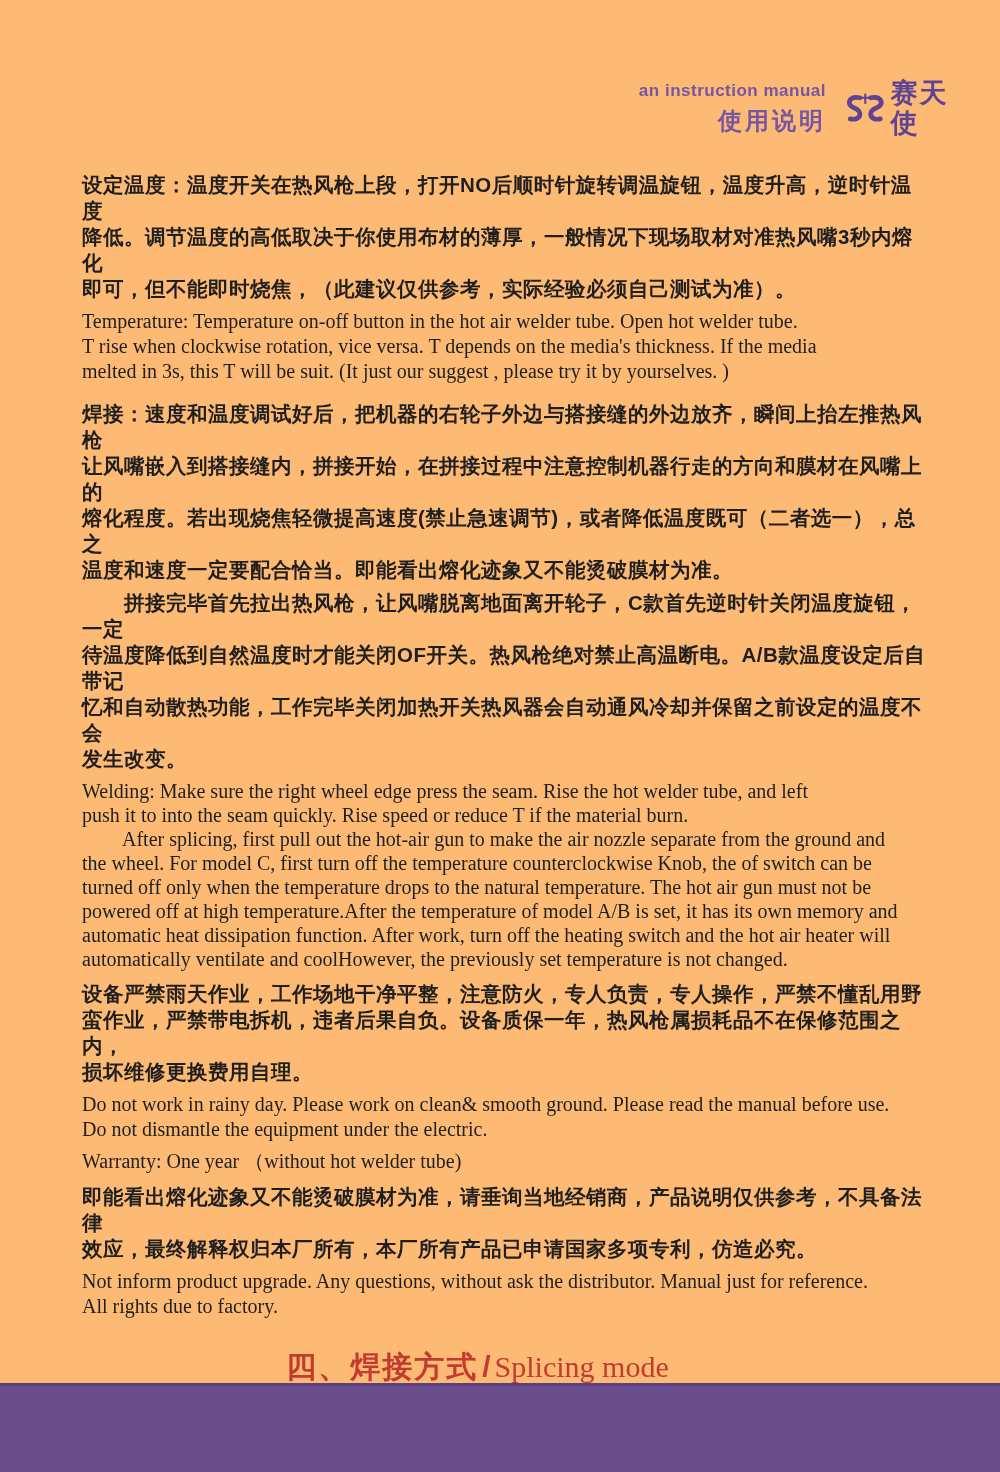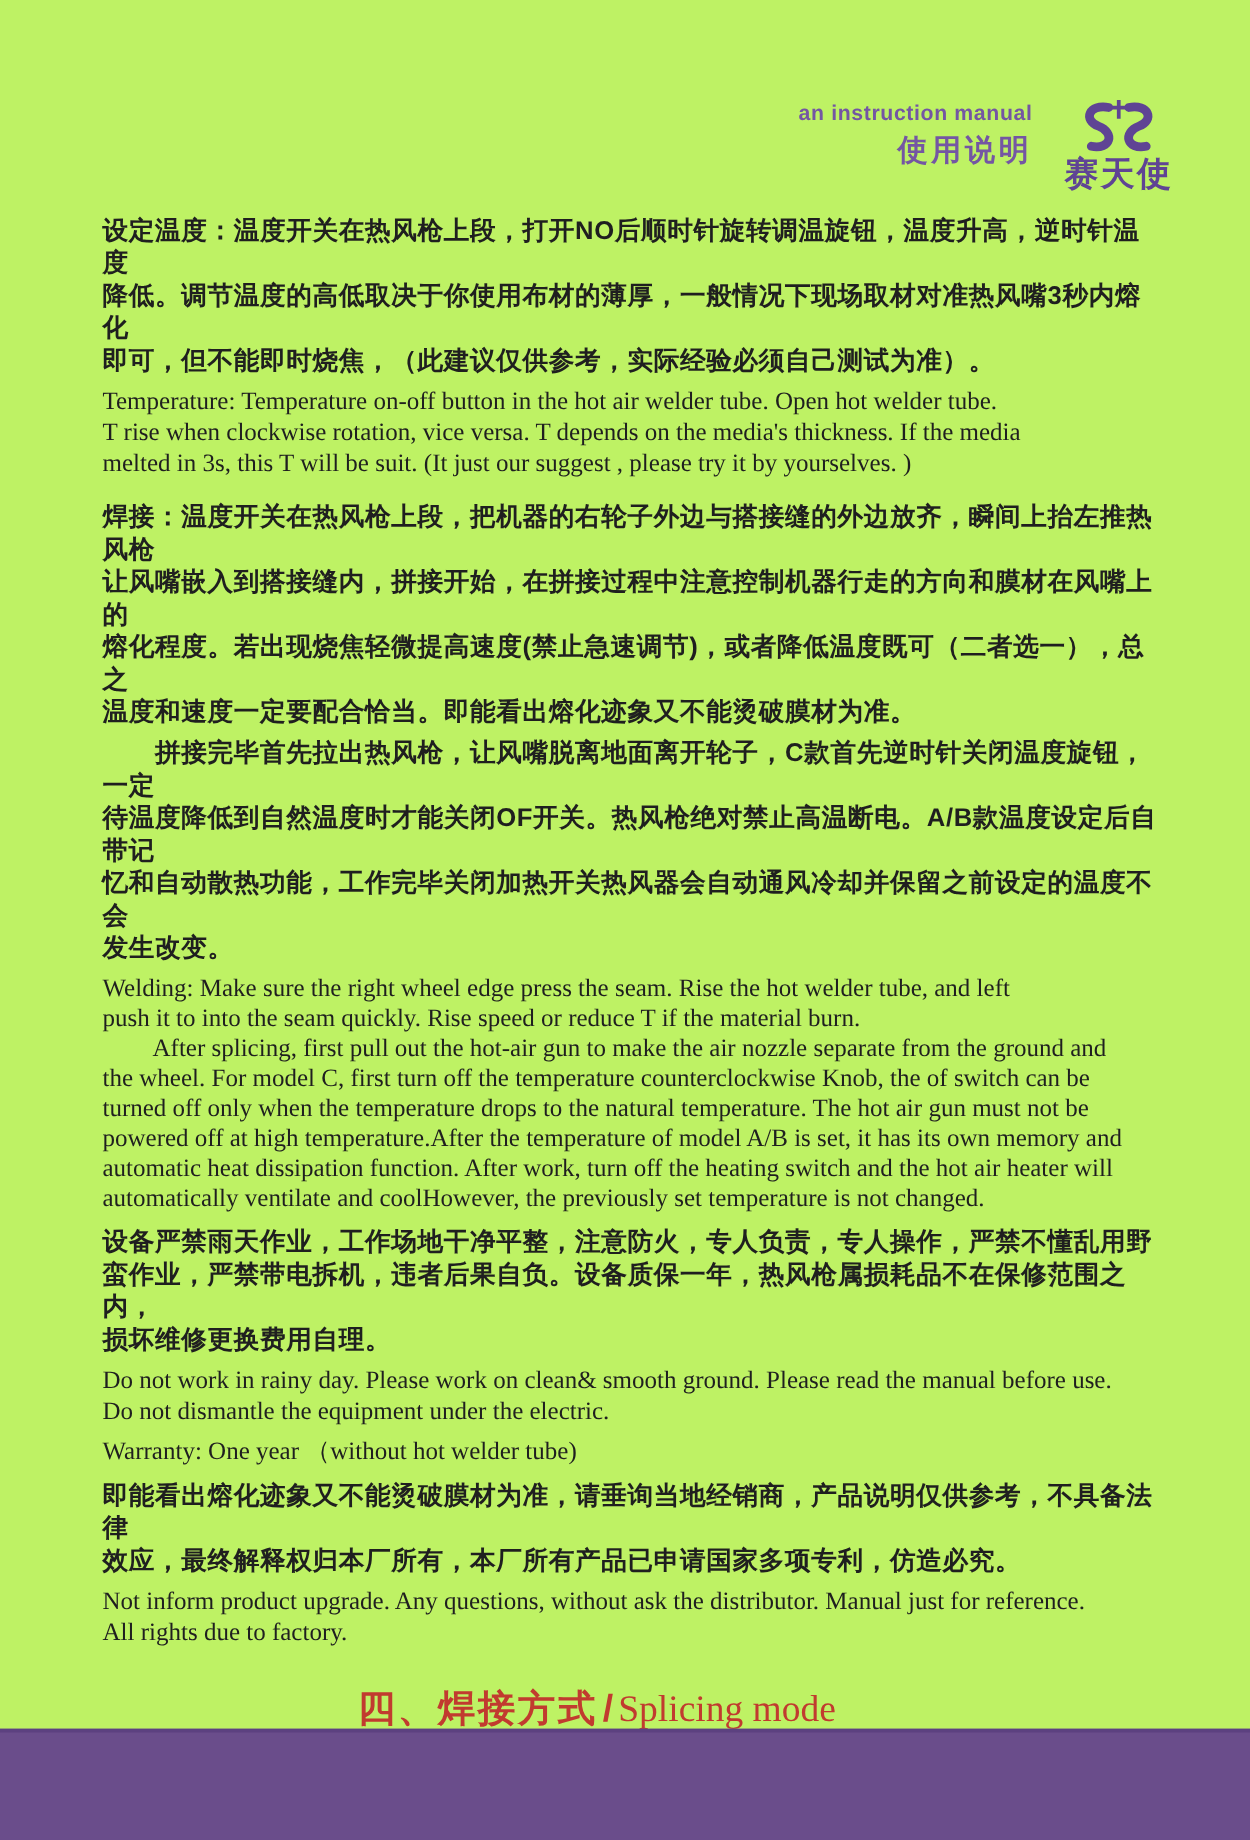--- a/index.html
+++ b/index.html
@@ -1,27 +1,27 @@
 <!DOCTYPE html>
 <html><head>
 <meta charset="utf-8">
 <style>
   html,body{margin:0;padding:0;background:#e8e8e8;}
   .page{
-    position:relative; width:1000px; height:1472px; background:#bef264;
+    position:relative; width:1000px; height:1472px; background:#fdba74;
     margin:0 auto; overflow:hidden;
     font-family:"Liberation Sans","DejaVu Sans",sans-serif;
     color:#1f1f1f;
   }
   
   .header{position:absolute; top:78px; right:50px; display:flex; align-items:flex-start; gap:14px;}
   .header-text{text-align:right; padding-top:4px;}
   .tagline{font-size:17px; font-weight:bold; color:#7456a3; letter-spacing:0.5px; line-height:18px;}
   .doc-title{font-size:24px; font-weight:bold; color:#7456a3; letter-spacing:3px; line-height:38px; margin-top:2px;}
-  .logo-block{display:flex; flex-direction:column; align-items:center; width:110px;}
+  .logo-block{display:flex; flex-direction:row; align-items:center; width:110px;}
   .logo-emblem{width:74px; height:46px;}
   .brand-name{font-size:27px; font-weight:bold; color:#5f4494; letter-spacing:2px; line-height:30px;}
   
   .content{position:absolute; top:165px; left:75px; right:62px;}
   .para{white-space:pre-line; margin:7px;}
   .zh{font-size:20.5px; line-height:26px; font-weight:600; letter-spacing:0.5px;}
   .en{font-family:"Liberation Serif","DejaVu Serif",serif; font-size:20px; line-height:25px; font-weight:normal;}
   .en-dense{line-height:24px;}
   .mt2{margin-top:2px;} .mt4{margin-top:4px;} .mt10{margin-top:10px;}
   .mt17{margin-top:17px;}
@@ -74,21 +74,21 @@
 
   <div class="content">
 
     <p class="para zh">设定温度：温度开关在热风枪上段，打开NO后顺时针旋转调温旋钮，温度升高，逆时针温度
 降低。调节温度的高低取决于你使用布材的薄厚，一般情况下现场取材对准热风嘴3秒内熔化
 即可，但不能即时烧焦，（此建议仅供参考，实际经验必须自己测试为准）。</p>
     <p class="para en mt2">Temperature: Temperature on-off button in the hot air welder tube.  Open hot welder tube.
 T rise when clockwise rotation,  vice versa.  T depends on the media's thickness.  If the media
 melted in 3s, this T will be suit. (It just our suggest , please try it by yourselves. )</p>
 
-    <p class="para zh mt17">焊接：温度开关在热风枪上段，把机器的右轮子外边与搭接缝的外边放齐，瞬间上抬左推热风枪
+    <p class="para zh mt17">焊接：速度和温度调试好后，把机器的右轮子外边与搭接缝的外边放齐，瞬间上抬左推热风枪
 让风嘴嵌入到搭接缝内，拼接开始，在拼接过程中注意控制机器行走的方向和膜材在风嘴上的
 熔化程度。若出现烧焦轻微提高速度(禁止急速调节)，或者降低温度既可（二者选一），总之
 温度和速度一定要配合恰当。即能看出熔化迹象又不能烫破膜材为准。</p>
     <p class="para zh">　　拼接完毕首先拉出热风枪，让风嘴脱离地面离开轮子，C款首先逆时针关闭温度旋钮，一定
 待温度降低到自然温度时才能关闭OF开关。热风枪绝对禁止高温断电。A/B款温度设定后自带记
 忆和自动散热功能，工作完毕关闭加热开关热风器会自动通风冷却并保留之前设定的温度不会
 发生改变。</p>
 
     <p class="para en en-dense">Welding: Make sure the right wheel edge press the seam.  Rise the hot welder tube,  and left
 push it to into the seam quickly.  Rise speed or reduce T if the material burn.

